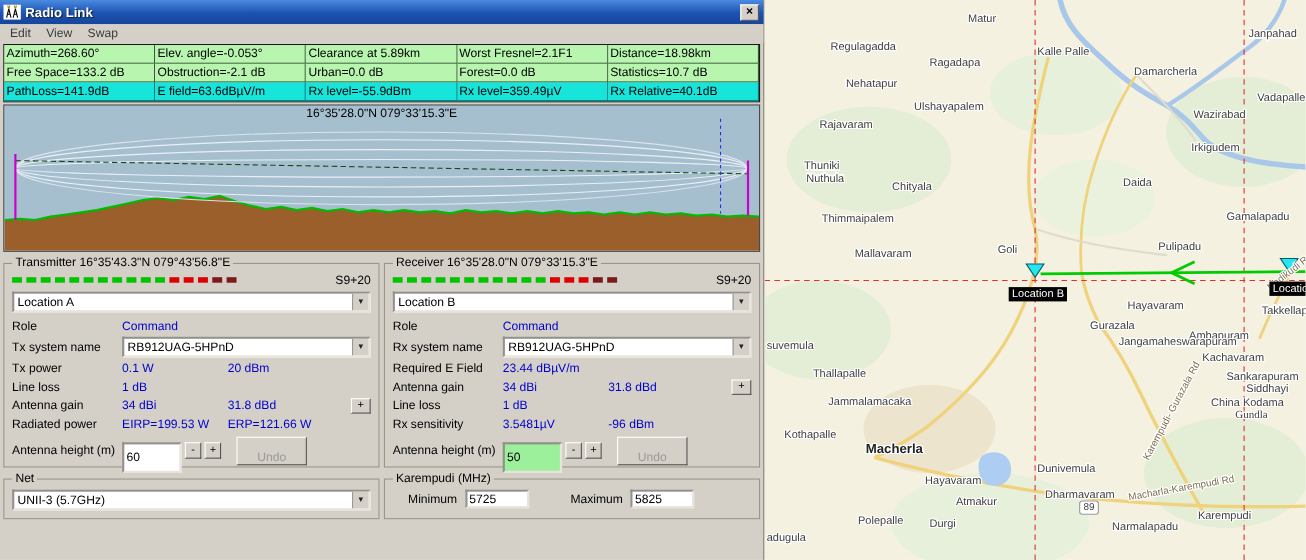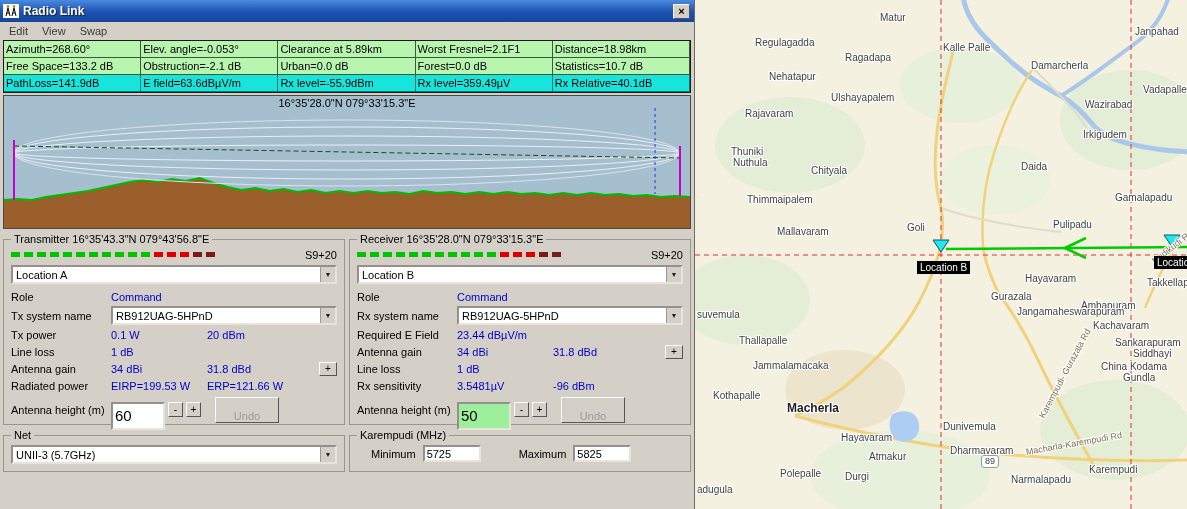--- a/index.html
+++ b/index.html
@@ -45,21 +45,21 @@
   .frow { display:flex; align-items:center; font-size:11px; height:17px; color:#000; }
   .frow.sel { height:21px; }
   .flabel { width:100px; flex-shrink:0; }
   .fblue { color:#0000cc; }
   .c1 { width:96px; }
   .sys { flex:1; }
   .plusbtn { margin-left:auto; width:18px; height:14px; font-size:10px; line-height:10px; background:#d4d0c8;
     border:1px solid; border-color:#fff #555 #555 #fff; padding:0; color:#000; }
   .tinybtn { width:15px; height:15px; font-size:10px; line-height:11px; background:#d4d0c8;
     border:1px solid; border-color:#fff #555 #555 #fff; padding:0; margin-left:3px; color:#000; }
-  .hinput { width:54px; height:17px; font-size:15px; border:2px inset #e8e4dc; padding:12px 2px; background:#fff;margin-top:12px; }
+  .hinput { width:54px; height:17px; font-size:11px; border:2px inset #e8e4dc; padding:12px 2px; background:#fff;margin-top:12px; }
   .hinput.greenbg { background:#9cf09c; }
   .undobtn { margin-left:14px; width:64px; height:19px; background:#d4d0c8; border:1px solid; border-color:#fff #555 #555 #fff;
     color:#9a9a9a; font-size:11px; padding:12px; }
   .hrow { height:23px; margin-top:4px; }
 
   .bottomrow { display:flex; margin:0 1px; }
   .freqrow { display:flex; align-items:center; font-size:11px; gap:7px; padding:3px 0 2px 14px; color:#000; }
   .freqrow input { width:58px; height:17px; font-size:11px; border:2px inset #e8e4dc; padding:0 2px; background:#fff; }
   .freqrow .sp { width:24px; }
 
@@ -387,21 +387,21 @@
         <span class="mlabel" style="left: 296px; top: 291px;">Gurazala</span>
         <span class="mlabel" style="left: 386px; top: 300px;">Ambapuram</span>
         <span class="mlabel" style="left: 322px; top: 306px;">Jangamaheswarapuram</span>
         <span class="mlabel" style="left: 2px; top: 309px;">suvemula</span>
         <span class="mlabel" style="left: 44px; top: 335px;">Thallapalle</span>
         <span class="mlabel" style="left: 398px; top: 320px;">Kachavaram</span>
         <span class="mlabel" style="left: 420px; top: 337px;">Sankarapuram</span>
         <span class="mlabel" style="left: 438px; top: 348px;">Siddhayi</span>
         <span class="mlabel" style="left: 58px; top: 360px;">Jammalamacaka</span>
         <span class="mlabel" style="left: 406px; top: 361px;">China Kodama</span>
-        <span class="mlabel" style="left: 428px; top: 372px;">Gundla</span>
+        <span class="mlabel" style="left: 428px; top: 372px; font-family: Liberation Serif, serif;">Gundla</span>
         <span class="mlabel" style="left: 18px; top: 390px;">Kothapalle</span>
         <span class="mlabel big" style="left: 92px; top: 401px;">Macherla</span>
         <span class="mlabel" style="left: 146px; top: 432px;">Hayavaram</span>
         <span class="mlabel" style="left: 248px; top: 421px;">Dunivemula</span>
         <span class="mlabel" style="left: 174px; top: 451px;">Atmakur</span>
         <span class="mlabel" style="left: 255px; top: 445px;">Dharmavaram</span>
         <span class="mlabel" style="left: 150px; top: 471px;">Durgi</span>
         <span class="mlabel" style="left: 85px; top: 468px;">Polepalle</span>
         <span class="mlabel" style="left: 316px; top: 474px;">Narmalapadu</span>
         <span class="mlabel" style="left: 394px; top: 464px;">Karempudi</span>

